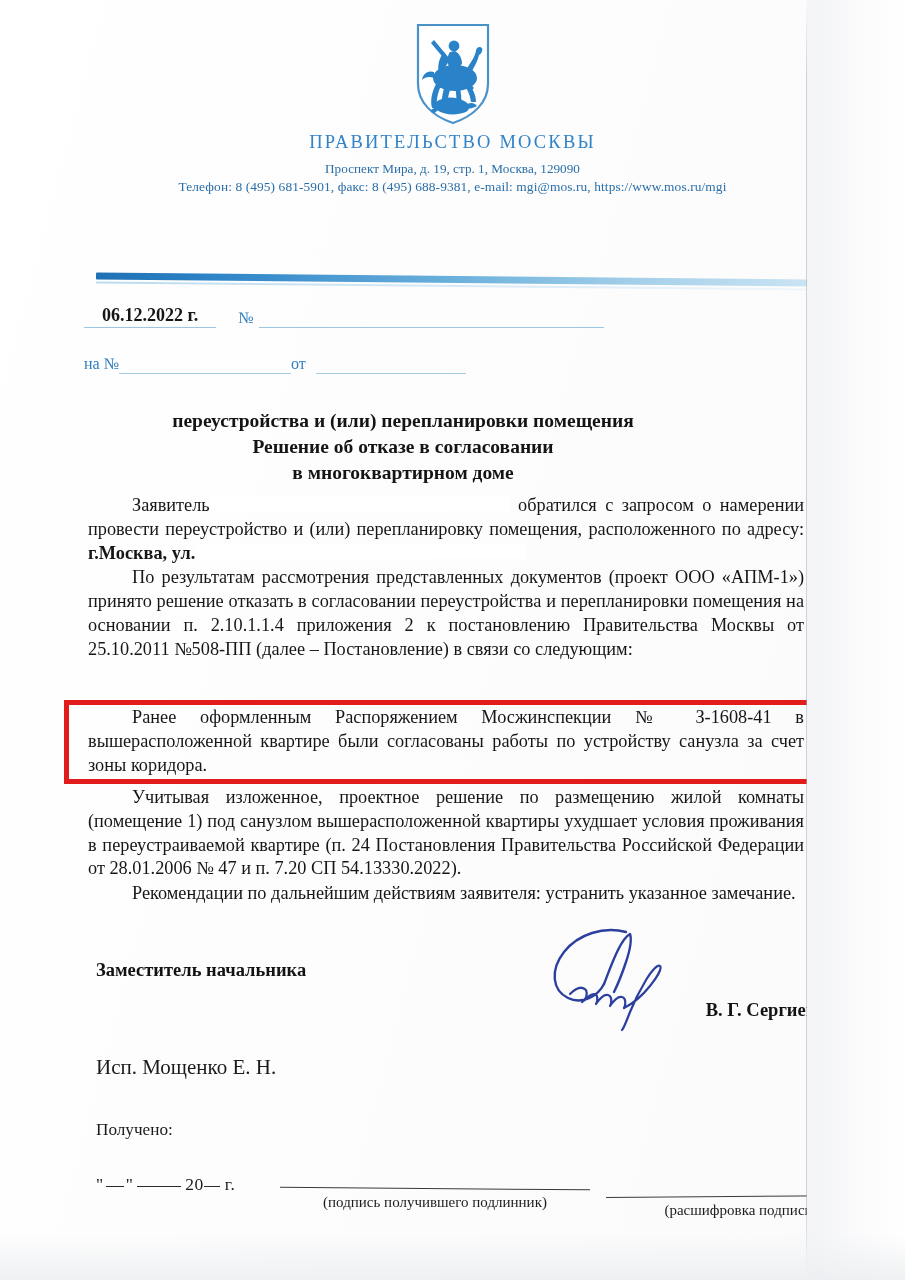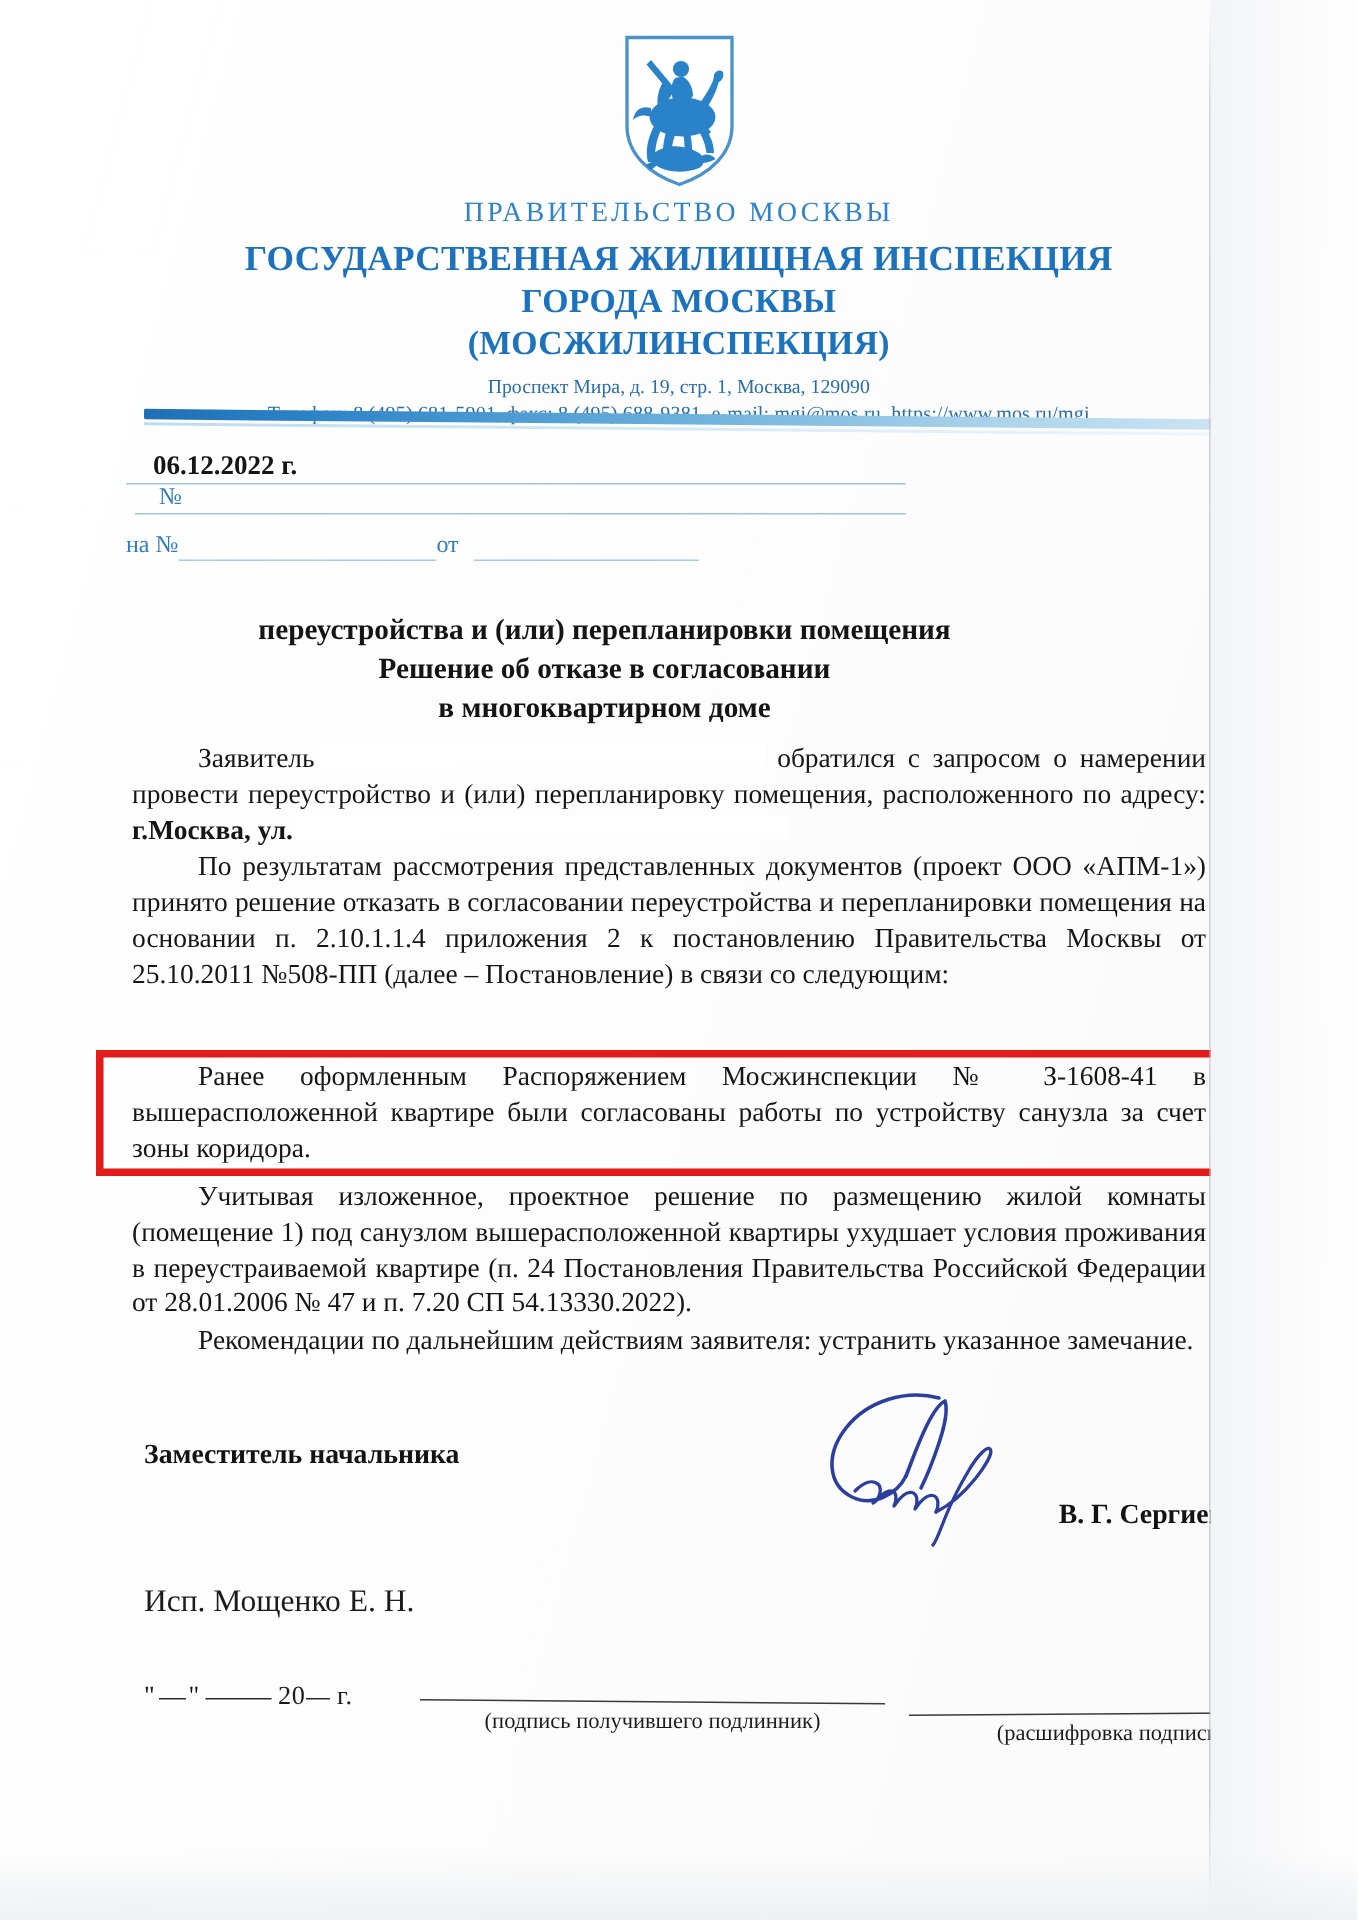--- a/index.html
+++ b/index.html
@@ -111,22 +111,22 @@
   
   .refblock {
     position: absolute;
     top: 300px;
     left: 84px;
     width: 520px;
     font-size: 17px;
   }
   .ref-row1 {
     display: flex;
+    align-items: flex-end;
     height: 28px;
-    flex-direction: column;
   }
   .ref-date {
     font-weight: bold;
     font-size: 18px;
     color: #151515;
     padding: 0 18px 1px 18px;
     border-bottom: 1.6px solid #9cc7e4;
     white-space: nowrap;
   }
   .ref-no-label {
@@ -365,25 +365,20 @@
         <path d="M20,18 L60,66 L57,69 L17,21 Z"></path>
 
         <path d="M22,80 C30,74 42,74 52,80 C56,83 56,88 52,90 C42,94 30,93 23,88 C20,86 20,82 22,80 Z"></path>
         <path d="M50,84 C55,80 60,80 63,84 C60,86 55,87 51,87 Z"></path>
         <path d="M24,88 C20,92 16,94 12,93 C15,89 19,86 23,85 Z"></path>
       </g>
     </svg>
 
     <div class="gov-line">ПРАВИТЕЛЬСТВО МОСКВЫ</div>
 
-    <div class="org-name">
-      <div class="l1">ГОСУДАРСТВЕННАЯ ЖИЛИЩНАЯ ИНСПЕКЦИЯ</div>
-      <div class="l2">ГОРОДА МОСКВЫ</div>
-      <div class="l3">(МОСЖИЛИНСПЕКЦИЯ)</div>
-    </div>
 
     <div class="contacts">
       <div class="c1">Проспект Мира, д. 19, стр. 1, Москва, 129090</div>
       <div class="c2">Телефон: 8 (495) 681-5901, факс: 8 (495) 688-9381, e-mail: mgi@mos.ru, https://www.mos.ru/mgi</div>
     </div>
   </div>
 
   <div class="hr-bar"></div>
   <div class="hr-bar-thin"></div>
 
@@ -439,20 +434,21 @@
         <path d="M116,84 C124,80 134,72 142,62 C150,52 154,44 152,42
                  C150,40 144,46 138,56 C132,66 126,78 122,88 C118,98 116,104 114,106" stroke-width="2.2"></path>
       </g>
     </svg>
 
     <div class="sig-name">В. Г. Сергиенко</div>
   </div>
 
   <div class="footer">
     <div class="exec-line">Исп. Мощенко Е. Н.</div>
+    <div class="received-line">Получено:</div>
 
     <div class="date-receipt-row">
       <div class="dr-stamp"><span>"</span><span class="dr-blank-xs"></span><span>"</span><span class="dr-blank-md"></span><span>20</span><span class="dr-blank-sm"></span> <span>г.</span></div>
 
       <div class="cap-group-1">
         <div class="cap-rule"></div>
         <div class="cap-label">(подпись получившего подлинник)</div>
       </div>
 
       <div class="cap-group-2">

